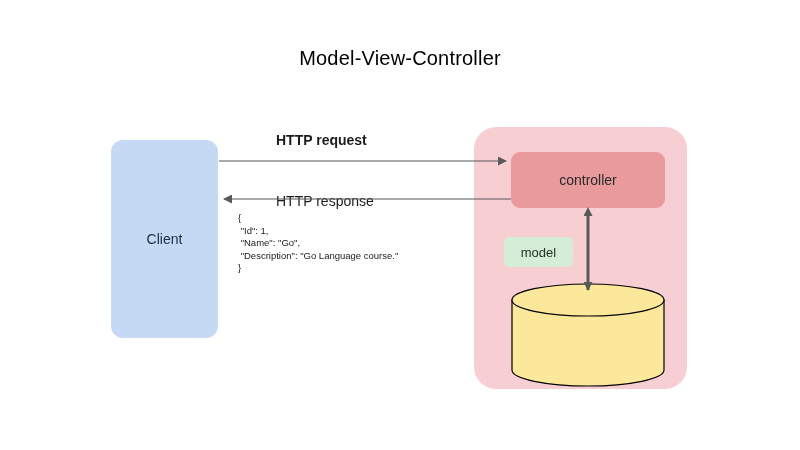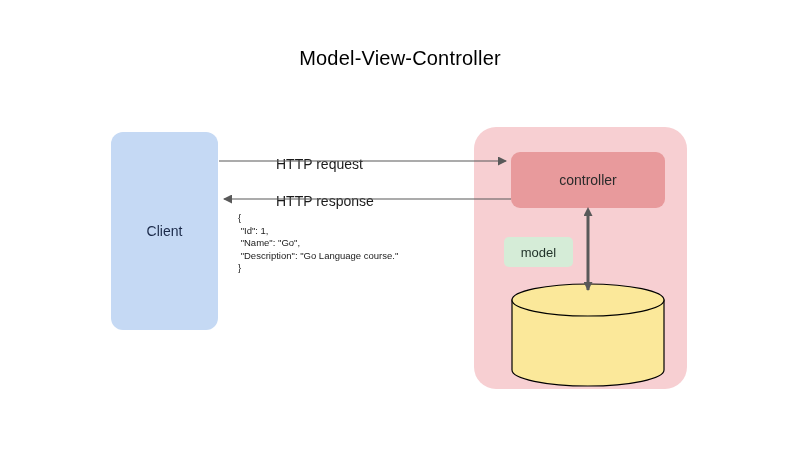--- a/index.html
+++ b/index.html
@@ -32,21 +32,21 @@
     font-size: 20px;
     color: #000000;
     letter-spacing: 0.2px;
     white-space: nowrap;
   }
 
   
   .client-box {
     position: absolute;
     left: 111px;
-    top: 132px;
+    top: 140px;
     width: 107px;
     height: 198px;
     background: #c5d9f4;
     border-radius: 12px;
   }
   .client-label {
     position: absolute;
     left: 0;
     top: 0;
     width: 107px;
@@ -132,21 +132,21 @@
     box-sizing: border-box;
   }
 
   
   .arrow-label {
     position: absolute;
     font-size: 14px;
     color: #1b1b1b;
     white-space: nowrap;
   }
-  .label-request  { left: 276px; top: 156px; }
+  .label-request  { left: 276px; top: 132px; font-weight: bold; }
   .label-response { left: 276px; top: 193px; }
 
   
   .json-block {
     position: absolute;
     left: 238px;
     top: 212px;
     font-size: 9.5px;
     line-height: 12.6px;
     color: #1b1b1b;

